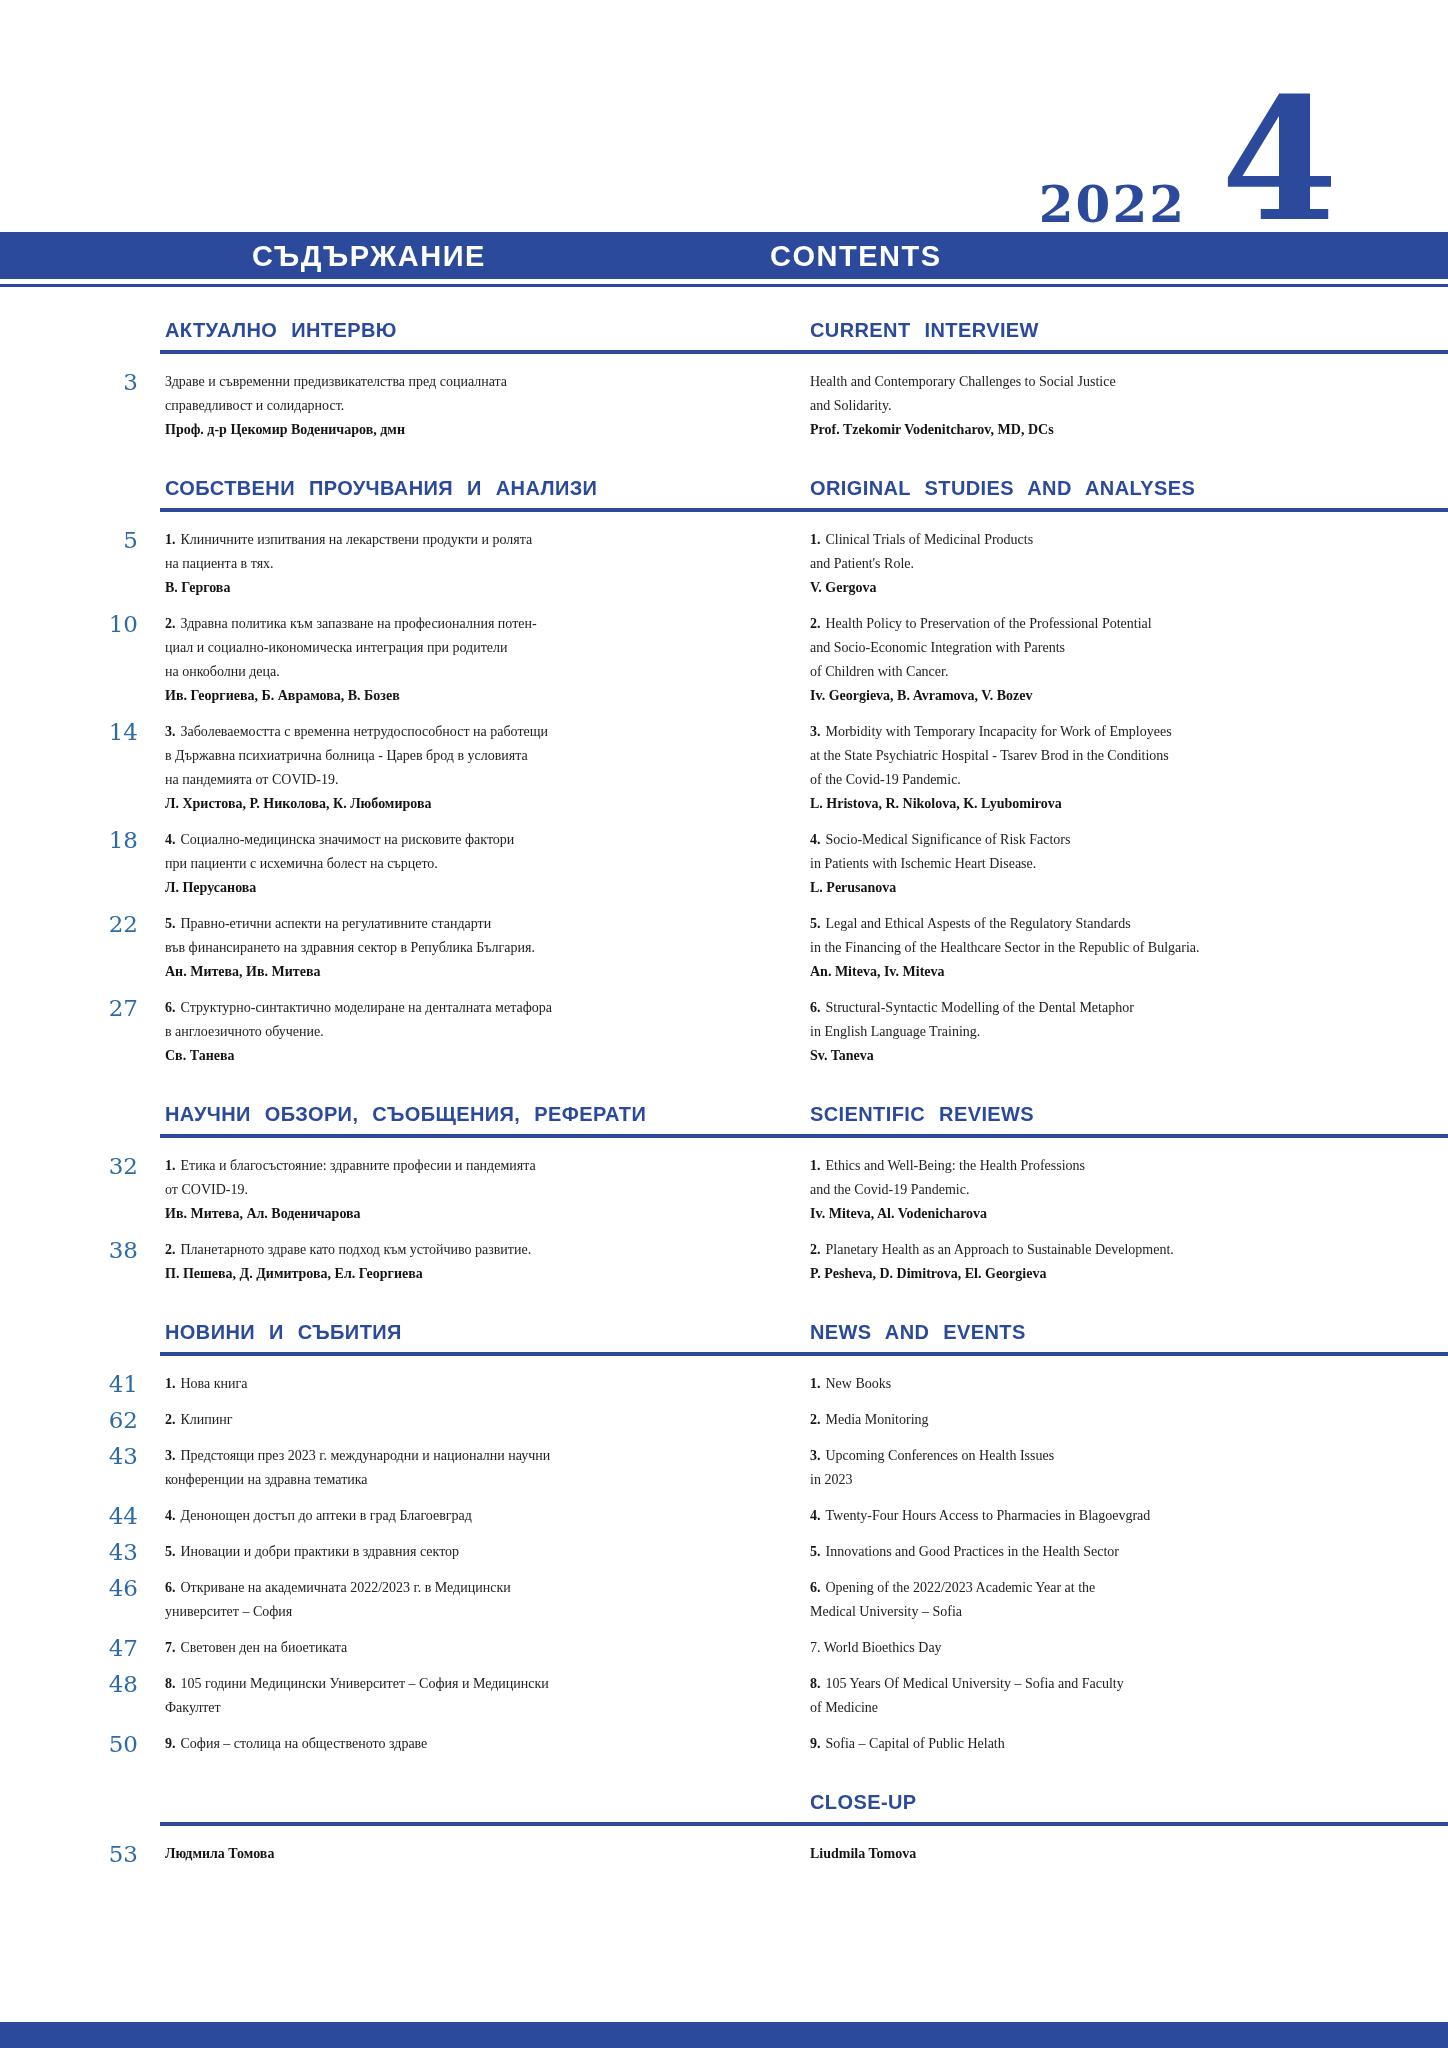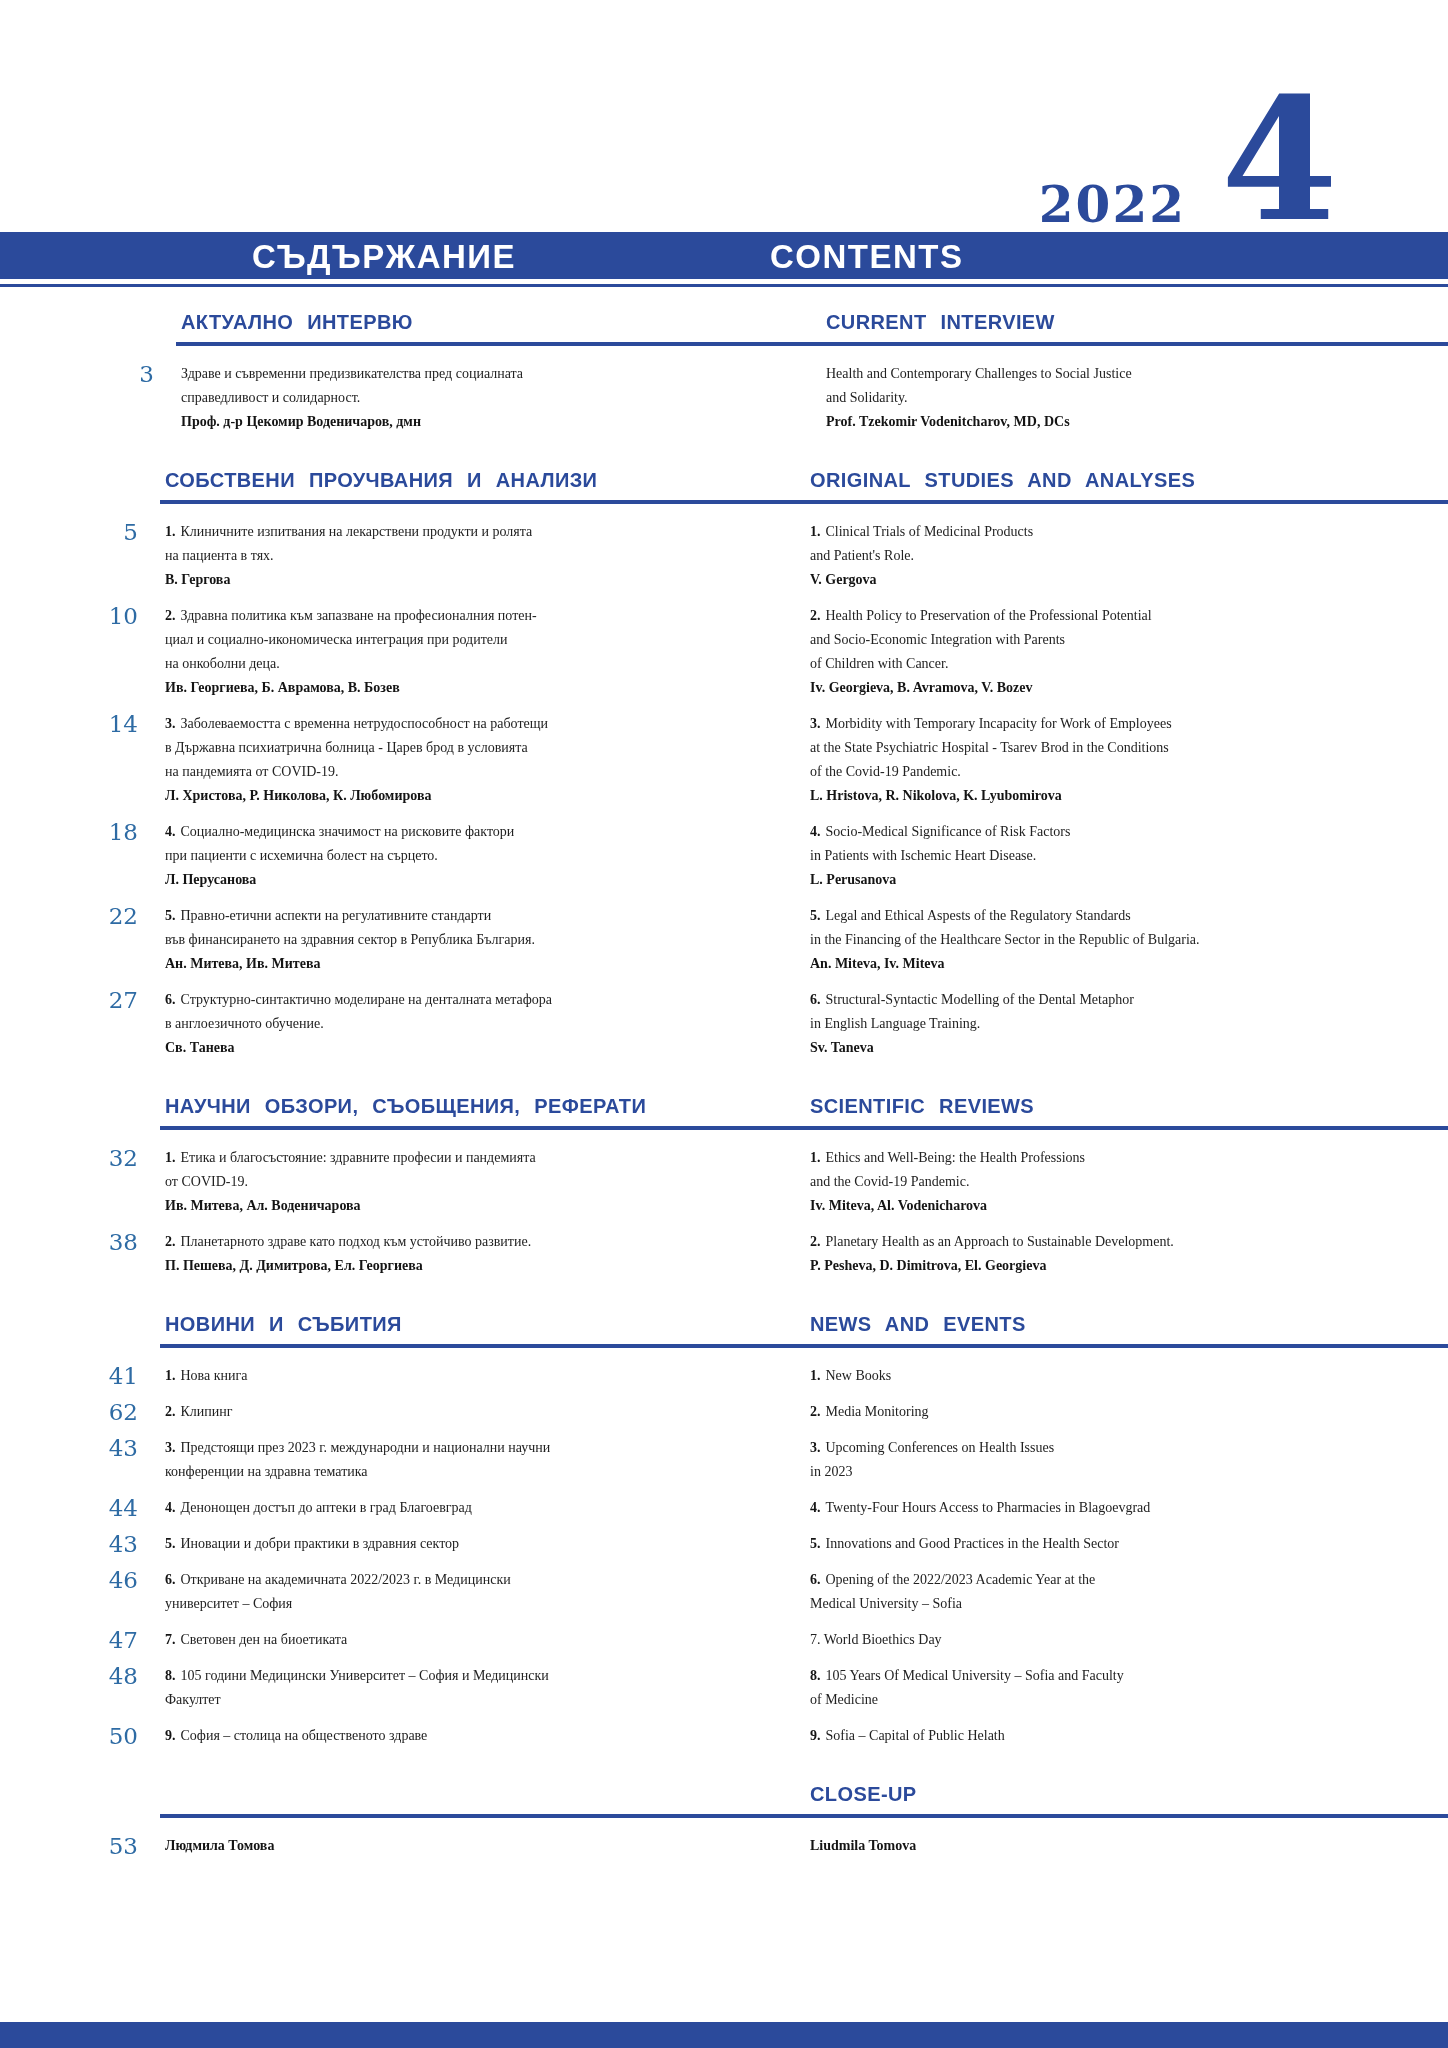--- a/index.html
+++ b/index.html
@@ -18,29 +18,29 @@
   }
   .issue{
     position:absolute;right:110px;bottom:-12px;
     font-family:"DejaVu Serif", serif;font-weight:bold;
     font-size:168px;line-height:1;color:#2b4a9b;
   }
   
   .topbar{position:absolute;top:232px;left:0;width:100%;height:47px;background:#2b4a9b;}
   .topbar .bar-label{
     position:absolute;top:0;height:47px;line-height:49px;
-    color:#ffffff;font-weight:bold;font-size:33px;letter-spacing:1.5px;
+    color:#ffffff;font-weight:bold;font-size:29px;letter-spacing:1.5px;
   }
   .bar-bg{left:252px;}
   .bar-en{left:770px;}
   .topline{position:absolute;top:284px;left:0;width:100%;height:3px;background:#2b4a9b;}
   
   .content{position:absolute;top:308px;left:0;right:0;}
   .section{margin-top:34px;}
-  .section:first-child{margin-top:2px;padding-left:16px;}
+  .section:first-child{margin-top:10px;}
   .sec-head-row{display:grid;grid-template-columns:140px 660px 1fr;}
   .sec-head{
     color:#2b4a9b;font-weight:bold;font-size:20px;line-height:24px;
     letter-spacing:0.4px;word-spacing:8px;
   }
   .sec-head.bgc{grid-column:2;padding-left:25px;}
   .sec-head.enc{grid-column:3;padding-left:10px;}
   .sec-rule{height:4px;background:#2b4a9b;margin:8px 0 16px 160px;}
   .entry{display:grid;grid-template-columns:140px 660px 1fr;margin-bottom:12px;}
   .pnum{

